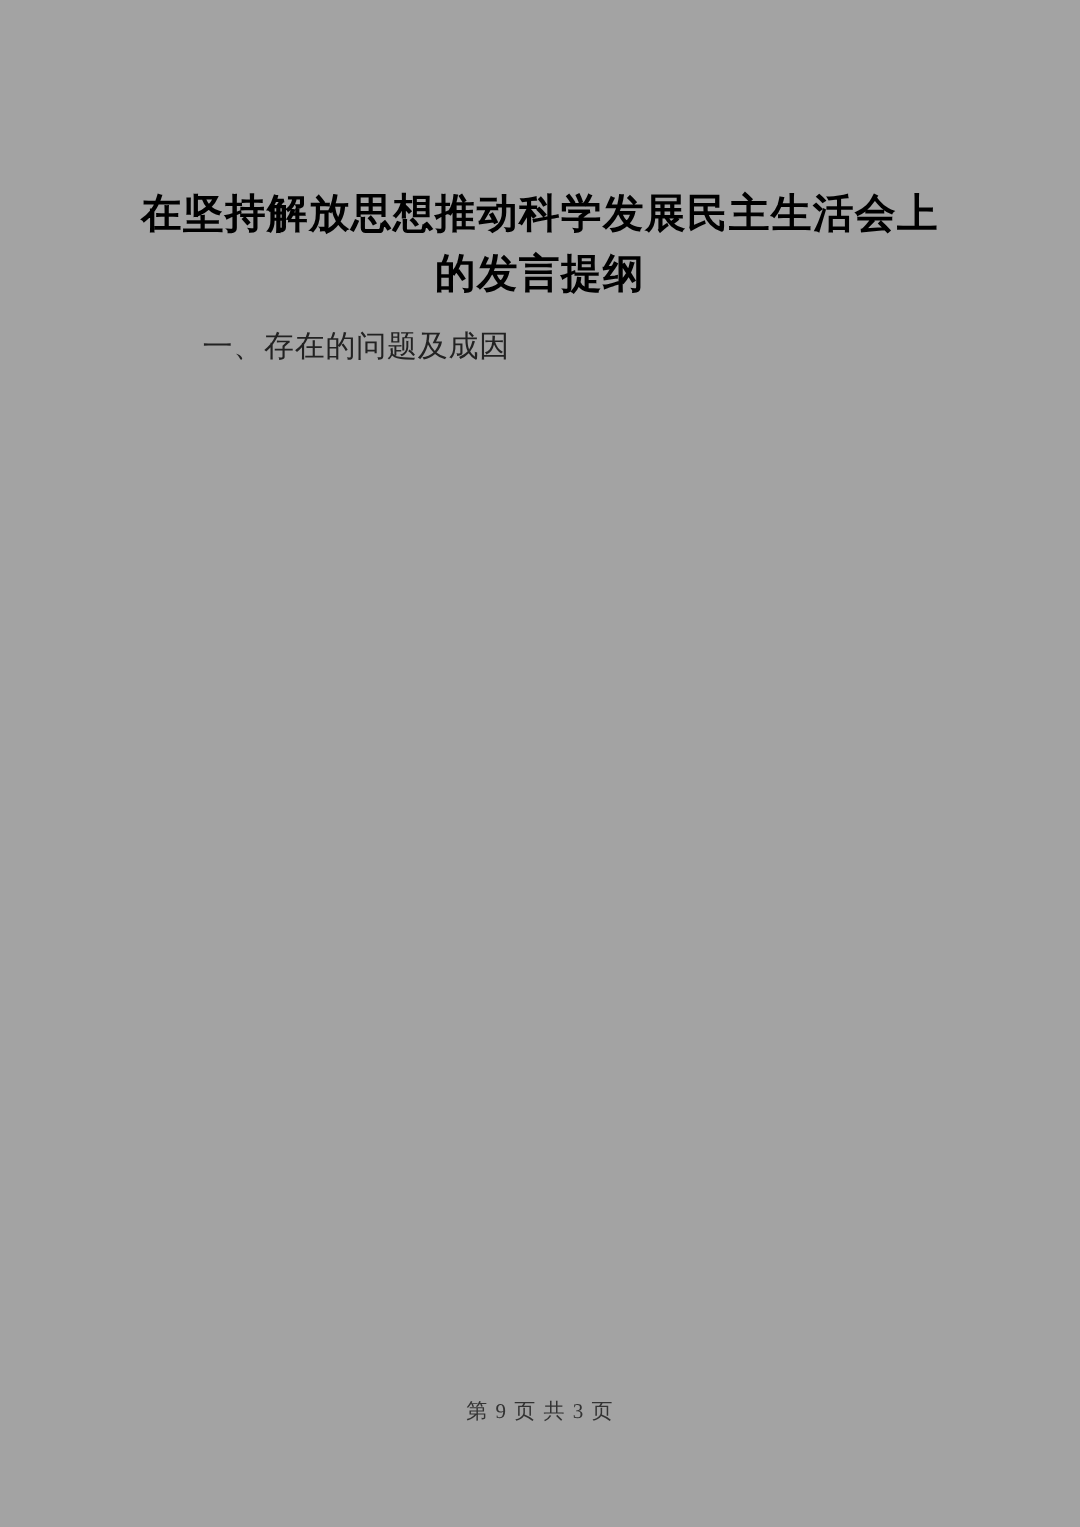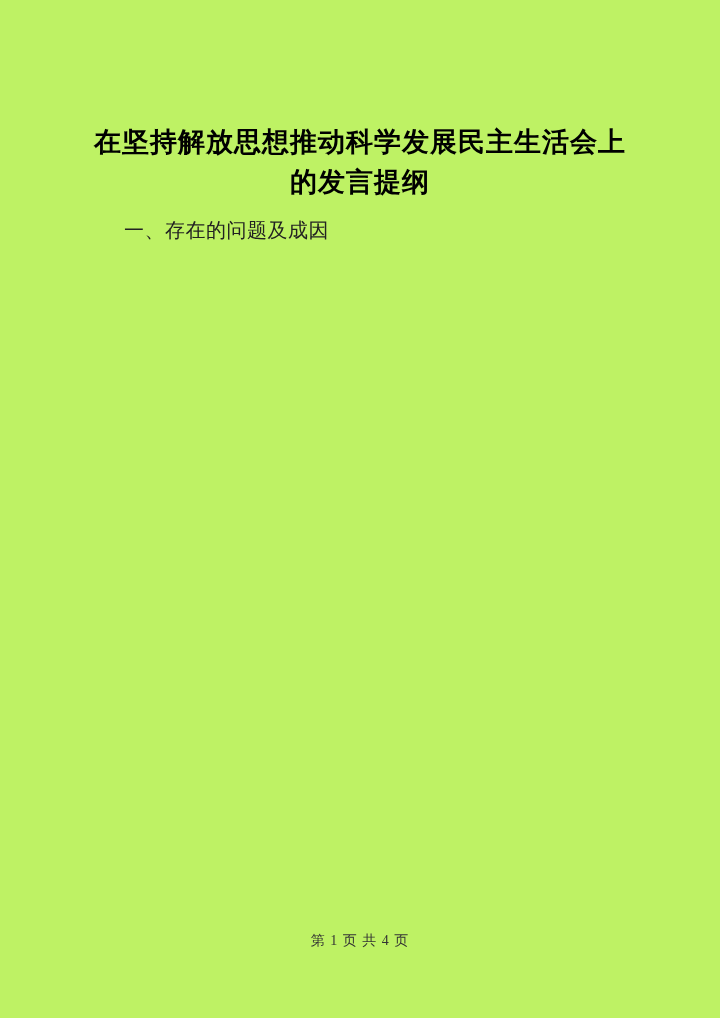--- a/index.html
+++ b/index.html
@@ -4,21 +4,21 @@
 <style>
   html, body {
     margin: 0;
     padding: 0;
     background: #ffffff;
   }
   .page {
     position: relative;
     width: 720px;
     height: 1018px;
-    background: #bef264;
+    background: #a3a3a3;
     overflow: hidden;
     font-family: "Liberation Serif", serif;
     color: #1c1c1c;
   }
   .content {
     padding: 122px 84px 0 84px;
   }
   .doc-title {
     font-size: 27px;
     font-weight: 700;
@@ -34,21 +34,21 @@
     text-align: justify;
     text-indent: 2em;
     margin: 0;
     color: #222222;
     letter-spacing: 0.5px;
   }
   .doc-heading {
     font-size: 20px;
     line-height: 36px;
     text-indent: 2em;
-    margin: 0;
+    margin: 11px;
     color: #222222;
     letter-spacing: 0.5px;
   }
   .page-footer {
     position: absolute;
     top: 932px;
     left: 0;
     width: 100%;
     text-align: center;
     font-size: 14px;
@@ -61,14 +61,14 @@
 
 <div class="page">
   <div class="content">
     <h1 class="doc-title">在坚持解放思想推动科学发展民主生活会上的发言提纲</h1>
 
 
     <p class="doc-heading">一、存在的问题及成因</p>
 
   </div>
 
-  <div class="page-footer">第 1 页  共 4 页</div>
+  <div class="page-footer">第 9 页  共 3 页</div>
 </div>
 
 </body></html>

